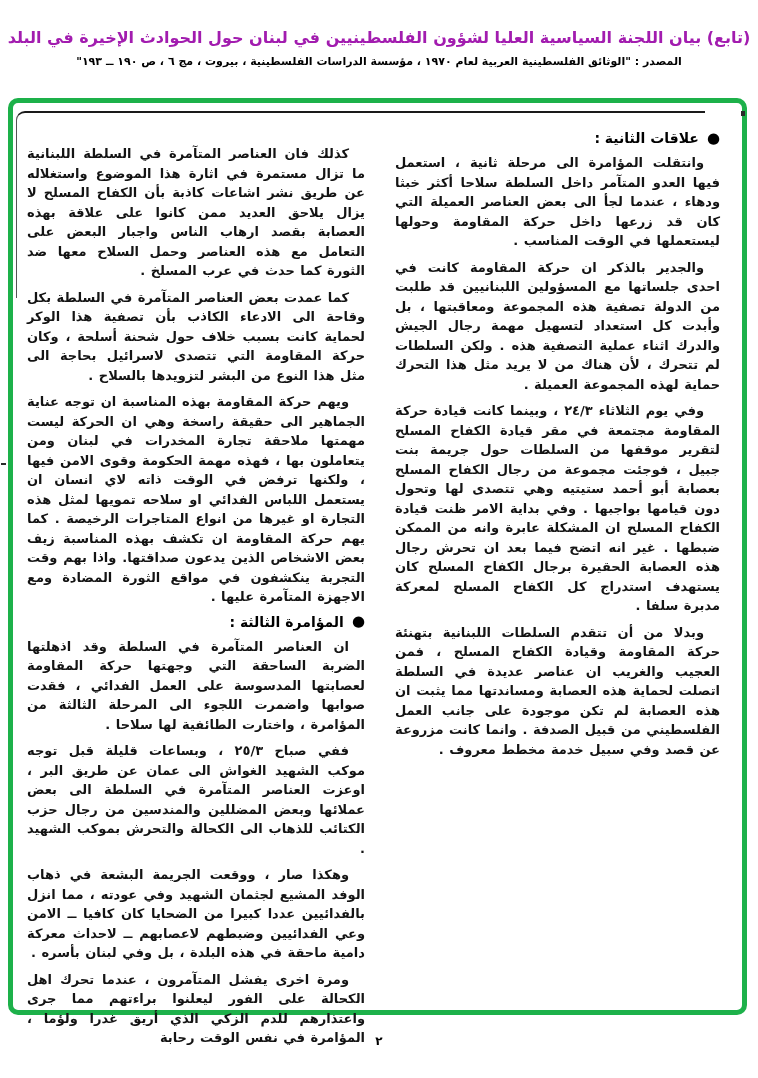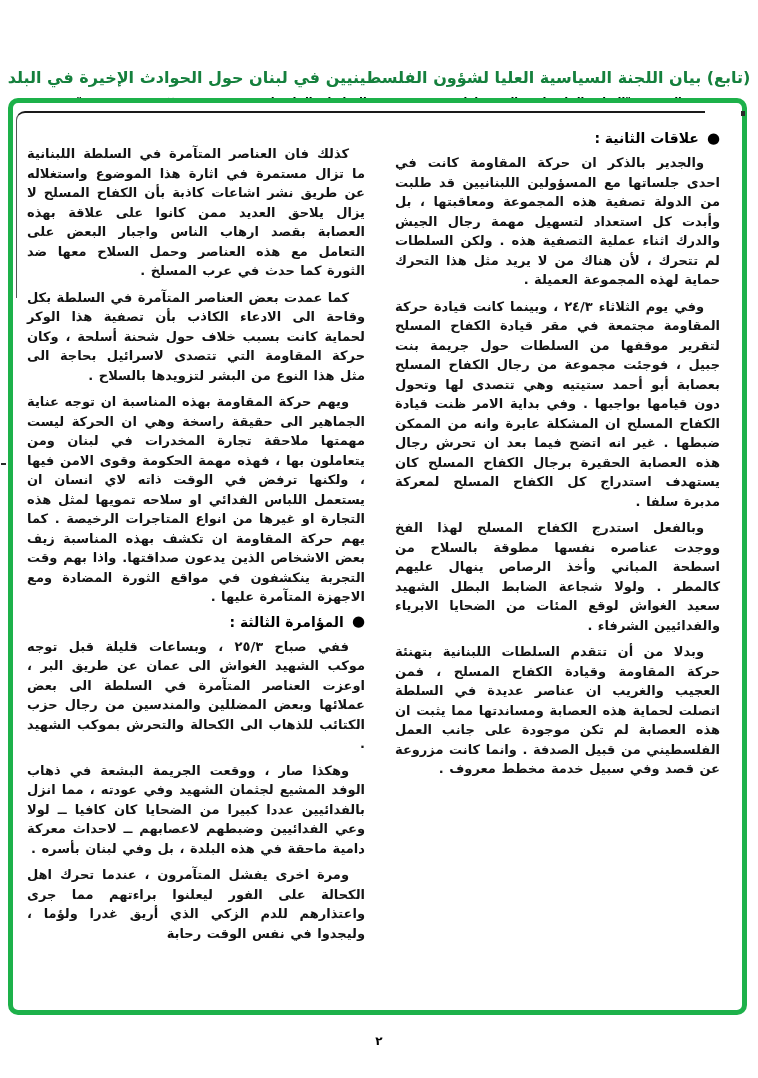--- a/index.html
+++ b/index.html
@@ -1,21 +1,21 @@
 <!DOCTYPE html>
 <html lang="ar"><head>
 <meta charset="utf-8">
 <style>
   html,body{margin:0;padding:0;}
   body{
     width:758px;height:1078px;position:relative;background:#ffffff;
     font-family:"DejaVu Sans", sans-serif;color:#111;overflow:hidden;
   }
   .header{position:absolute;top:28px;left:0;right:0;text-align:center;direction:rtl;}
-  .doc-title{font-size:16px;font-weight:bold;color:#15803d;margin-top:40px;}
+  .doc-title{font-size:16px;font-weight:bold;color:#a21caf;}
   .doc-source{font-size:11px;font-weight:bold;margin-top:8px;color:#000;}
   .green-box{
     position:absolute;left:8px;top:98px;width:739px;height:917px;
     box-sizing:border-box;border:5px solid #1db14a;border-radius:10px;background:#fff;
   }
   .inner-frame{
     position:absolute;top:8px;left:3px;width:688px;height:185px;
     border-top:2px solid #1a1a1a;border-left:1px solid #555;
     border-top-left-radius:9px;pointer-events:none;
   }
@@ -53,37 +53,38 @@
 
 <div class="green-box" style="border-color: rgb(29, 177, 74);">
   <div class="inner-frame"></div>
   <div class="columns">
 
     <div class="col col-right">
       <div class="remark-heading">
         <span class="bullet">●</span>
         <span>علاقات الثانية :</span>
       </div>
+      <p>وانتقلت المؤامرة الى مرحلة ثانية ، استعمل فيها العدو المتآمر داخل السلطة سلاحا أكثر خبثا ودهاء ، عندما لجأ الى بعض العناصر العميلة التي كان قد زرعها داخل حركة المقاومة وحولها ليستعملها في الوقت المناسب .</p>
       <p>والجدير بالذكر ان حركة المقاومة كانت في احدى جلساتها مع المسؤولين اللبنانيين قد طلبت من الدولة تصفية هذه المجموعة ومعاقبتها ، بل وأبدت كل استعداد لتسهيل مهمة رجال الجيش والدرك اثناء عملية التصفية هذه . ولكن السلطات لم تتحرك ، لأن هناك من لا يريد مثل هذا التحرك حماية لهذه المجموعة العميلة .</p>
       <p>وفي يوم الثلاثاء ٢٤/٣ ، وبينما كانت قيادة حركة المقاومة مجتمعة في مقر قيادة الكفاح المسلح لتقرير موقفها من السلطات حول جريمة بنت جبيل ، فوجئت مجموعة من رجال الكفاح المسلح بعصابة أبو أحمد ستيتيه وهي تتصدى لها وتحول دون قيامها بواجبها . وفي بداية الامر ظنت قيادة الكفاح المسلح ان المشكلة عابرة وانه من الممكن ضبطها . غير انه اتضح فيما بعد ان تحرش رجال هذه العصابة الحقيرة برجال الكفاح المسلح كان يستهدف استدراج كل الكفاح المسلح لمعركة مدبرة سلفا .</p>
-      <p>وبالفعل استدرج الكفاح المسلح لهذا الفخ ووجدت عناصره نفسها مطوقة بالسلاح من اسطحة المباني وأخذ الرصاص ينهال عليهم كالمطر . ولولا شجاعة الضابط البطل الشهيد سعيد الغواش لوقع المئات من الضحايا الابرياء والفدائيين الشرفاء .</p>
       <p>وبدلا من أن تتقدم السلطات اللبنانية بتهنئة حركة المقاومة وقيادة الكفاح المسلح ، فمن العجيب والغريب ان عناصر عديدة في السلطة اتصلت لحماية هذه العصابة ومساندتها مما يثبت ان هذه العصابة لم تكن موجودة على جانب العمل الفلسطيني من قبيل الصدفة . وانما كانت مزروعة عن قصد وفي سبيل خدمة مخطط معروف .</p>
     </div>
 
     <div class="col col-left">
       <p>كذلك فان العناصر المتآمرة في السلطة اللبنانية ما تزال مستمرة في اثارة هذا الموضوع واستغلاله عن طريق نشر اشاعات كاذبة بأن الكفاح المسلح لا يزال يلاحق العديد ممن كانوا على علاقة بهذه العصابة بقصد ارهاب الناس واجبار البعض على التعامل مع هذه العناصر وحمل السلاح معها ضد الثورة كما حدث في عرب المسلخ .</p>
       <p>كما عمدت بعض العناصر المتآمرة في السلطة بكل وقاحة الى الادعاء الكاذب بأن تصفية هذا الوكر لحماية كانت بسبب خلاف حول شحنة أسلحة ، وكان حركة المقاومة التي تتصدى لاسرائيل بحاجة الى مثل هذا النوع من البشر لتزويدها بالسلاح .</p>
       <p>ويهم حركة المقاومة بهذه المناسبة ان توجه عناية الجماهير الى حقيقة راسخة وهي ان الحركة ليست مهمتها ملاحقة تجارة المخدرات في لبنان ومن يتعاملون بها ، فهذه مهمة الحكومة وقوى الامن فيها ، ولكنها ترفض في الوقت ذاته لاي انسان ان يستعمل اللباس الفدائي او سلاحه تمويها لمثل هذه التجارة او غيرها من انواع المتاجرات الرخيصة . كما يهم حركة المقاومة ان تكشف بهذه المناسبة زيف بعض الاشخاص الذين يدعون صداقتها. واذا بهم وقت التجربة ينكشفون في مواقع الثورة المضادة ومع الاجهزة المتآمرة عليها .</p>
       <div class="remark-heading">
         <span class="bullet">●</span>
         <span>المؤامرة الثالثة :</span>
       </div>
+      <p>ان العناصر المتآمرة في السلطة وقد اذهلتها الضربة الساحقة التي وجهتها حركة المقاومة لعصابتها المدسوسة على العمل الفدائي ، فقدت صوابها واضمرت اللجوء الى المرحلة الثالثة من المؤامرة ، واختارت الطائفية لها سلاحا .</p>
       <p>ففي صباح ٢٥/٣ ، وبساعات قليلة قبل توجه موكب الشهيد الغواش الى عمان عن طريق البر ، اوعزت العناصر المتآمرة في السلطة الى بعض عملائها وبعض المضللين والمندسين من رجال حزب الكتائب للذهاب الى الكحالة والتحرش بموكب الشهيد .</p>
-      <p>وهكذا صار ، ووقعت الجريمة البشعة في ذهاب الوفد المشيع لجثمان الشهيد وفي عودته ، مما انزل بالفدائيين عددا كبيرا من الضحايا كان كافيا ــ لولا وعي الفدائيين وضبطهم لاعصابهم ــ لاحداث معركة دامية ماحقة في هذه البلدة ، بل وفي لبنان بأسره .</p>
-      <p>ومرة اخرى يفشل المتآمرون ، عندما تحرك اهل الكحالة على الفور ليعلنوا براءتهم مما جرى واعتذارهم للدم الزكي الذي أريق غدرا ولؤما ، وليجدوا في نفس الوقت رحابة</p>
+      <p>وهكذا صار ، ووقعت الجريمة البشعة في ذهاب الوفد المشيع لجثمان الشهيد وفي عودته ، مما انزل بالفدائيين عددا كبيرا من الضحايا كان كافيا ــ الامن وعي الفدائيين وضبطهم لاعصابهم ــ لاحداث معركة دامية ماحقة في هذه البلدة ، بل وفي لبنان بأسره .</p>
+      <p>ومرة اخرى يفشل المتآمرون ، عندما تحرك اهل الكحالة على الفور ليعلنوا براءتهم مما جرى واعتذارهم للدم الزكي الذي أريق غدرا ولؤما ، المؤامرة في نفس الوقت رحابة</p>
     </div>
 
   </div>
 </div>
 
 <div class="speck-left"></div>
 <div class="speck-right"></div>
 
 <div class="page-number">٢</div>
 

